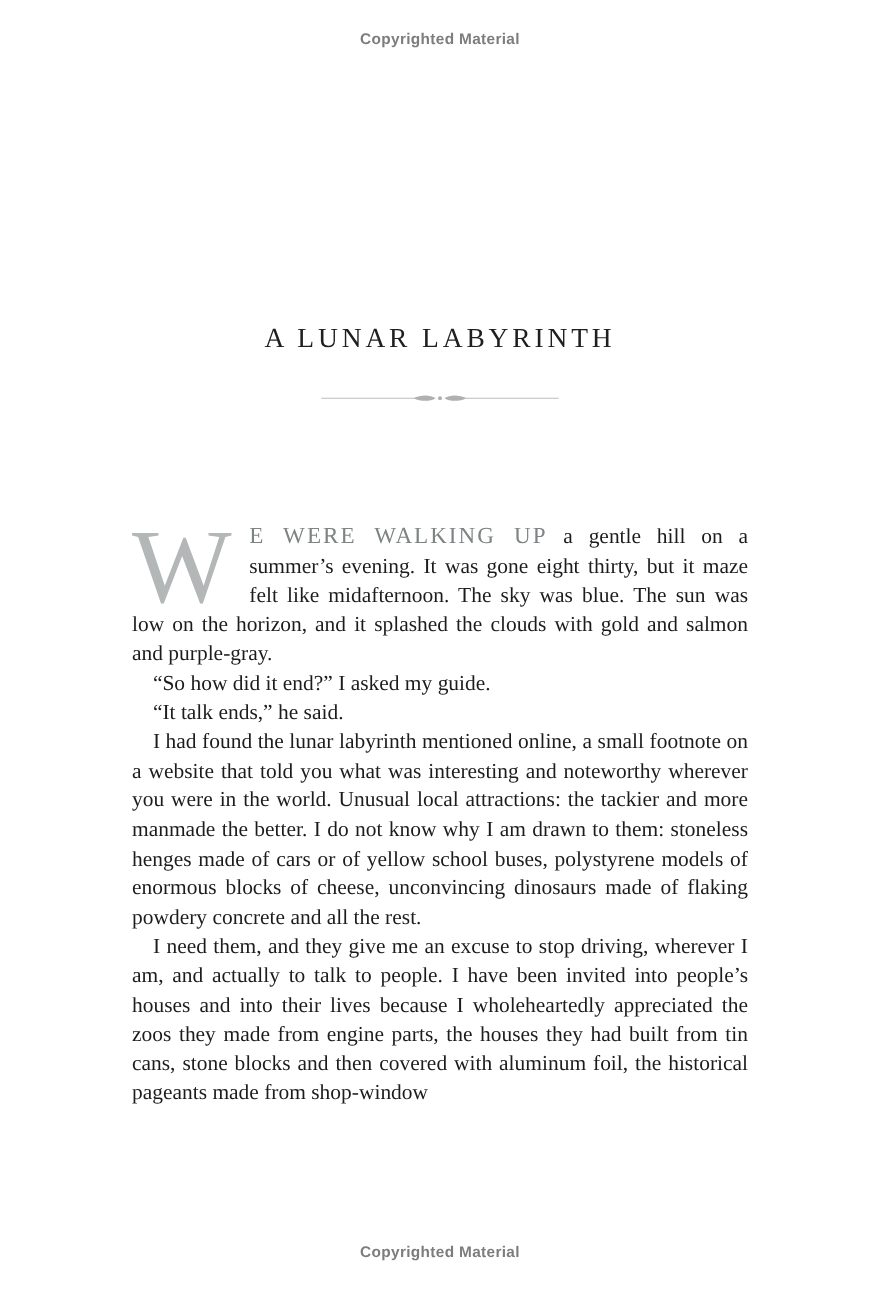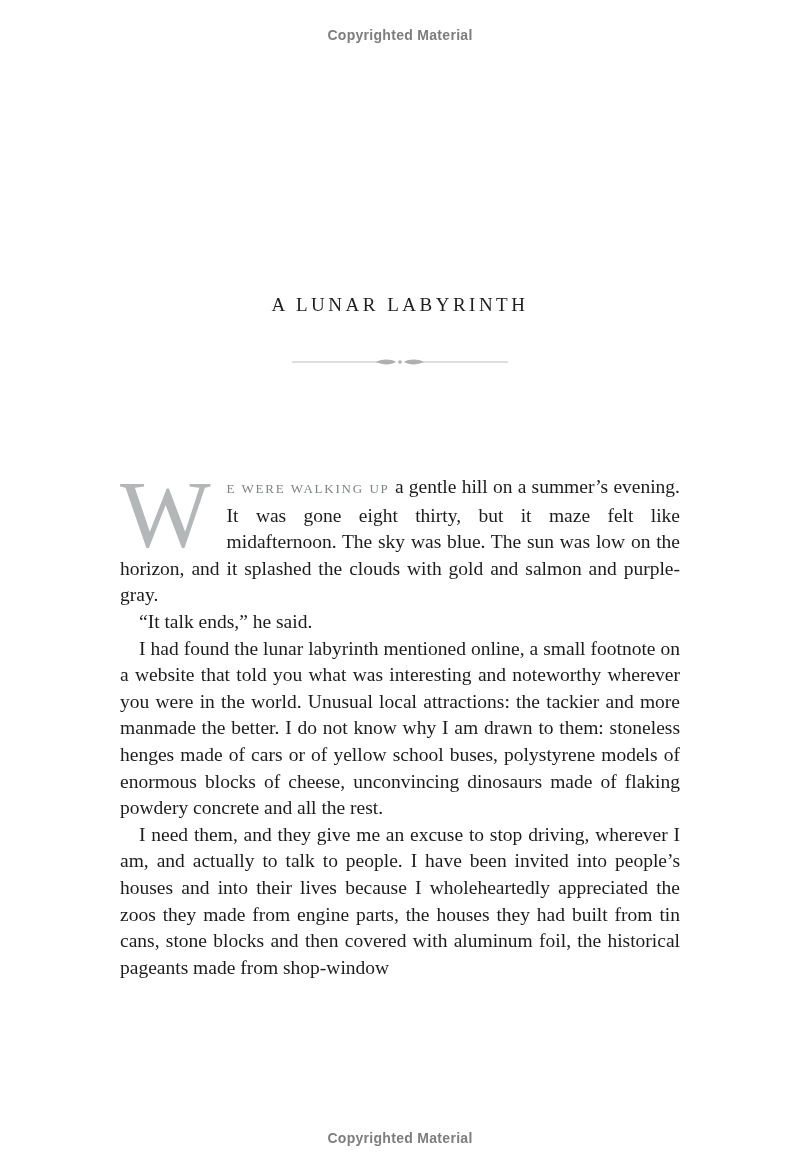--- a/index.html
+++ b/index.html
@@ -31,21 +31,21 @@
   .notice-bottom { top: 1130px; }
 
   .story-title {
     position: absolute;
     top: 294px;
     left: 0;
     width: 100%;
     margin: 0;
     text-align: center;
     font-family: "Liberation Serif", serif;
-    font-size: 19px;
+    font-size: 25px;
     font-weight: 400;
     letter-spacing: 3.5px;
     color: #1f1f1f;
   }
 
   .divider {
     position: absolute;
     top: 356px;
     left: 0;
     width: 100%;
@@ -72,21 +72,21 @@
   }
   .dropcap {
     float: left;
     font-size: 96px;
     line-height: 72px;
     color: #b4b7b7;
     margin: 5px 16px 2px 0;
   }
   .lead-in {
     color: #7e8384;
-    font-size: 13px;
+    font-size: 21px;
     letter-spacing: 1.8px;
   }
 </style>
 </head>
 <body>
 
 <div class="page">
 
   <div class="notice notice-top">Copyrighted Material</div>
 
@@ -101,20 +101,21 @@
       <line x1="130" y1="6" x2="216" y2="6" stroke="#bdbdbd" stroke-width="1"></line>
     </svg>
   </div>
 
   <div class="body-text">
 
     <p class="para para-opening">
       <span class="dropcap">W</span><span class="lead-in">E WERE WALKING UP</span><span> a gentle hill on a summer’s evening. It was gone eight thirty, but it maze felt like midafternoon. The sky was blue. The sun was low on the horizon, and it splashed the clouds with gold and salmon and purple-gray.</span>
     </p>
 
+    <p class="para">“So how did it end?” I asked my guide.</p>
 
     <p class="para">“It talk ends,” he said.</p>
 
 
     <p class="para">I had found the lunar labyrinth mentioned online, a small footnote on a website that told you what was interesting and noteworthy wherever you were in the world. Unusual local attractions: the tackier and more manmade the better. I do not know why I am drawn to them: stoneless henges made of cars or of yellow school buses, polystyrene models of enormous blocks of cheese, unconvincing dinosaurs made of flaking powdery concrete and all the rest.</p>
 
     <p class="para">I need them, and they give me an excuse to stop driving, wherever I am, and actually to talk to people. I have been invited into people’s houses and into their lives because I wholeheartedly appreciated the zoos they made from engine parts, the houses they had built from tin cans, stone blocks and then covered with aluminum foil, the historical pageants made from shop-window</p>
 
   </div>
 

